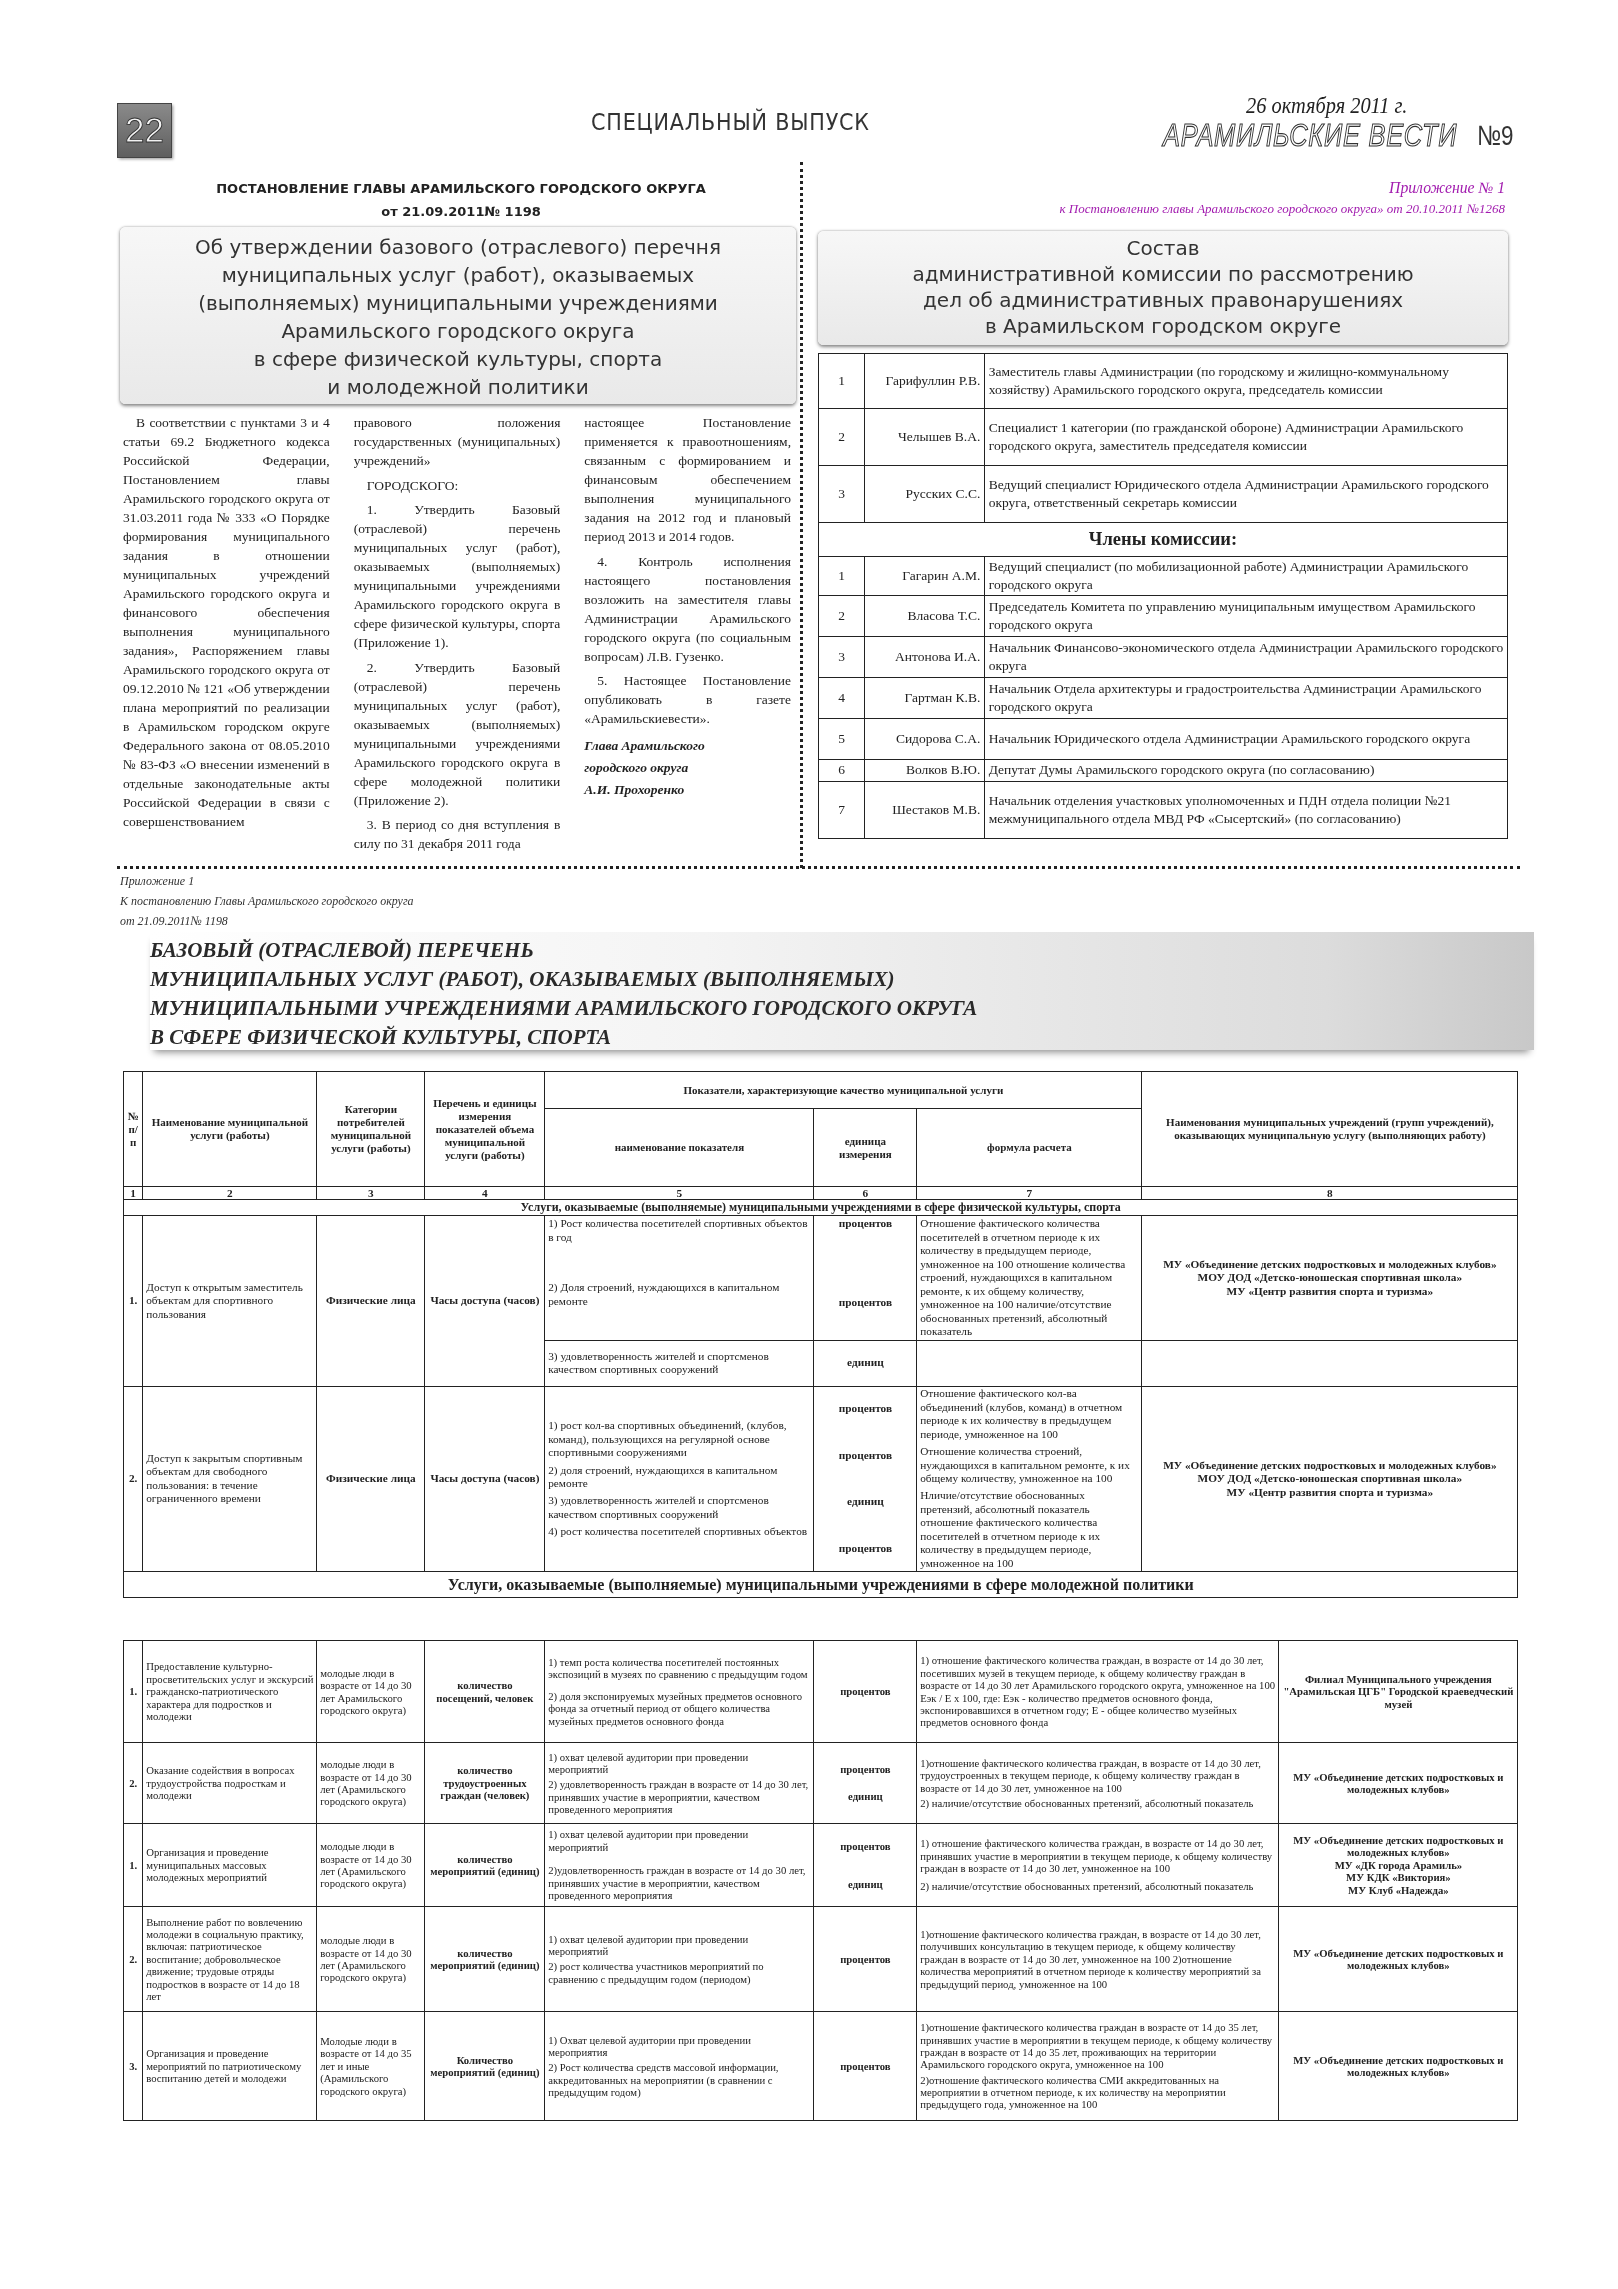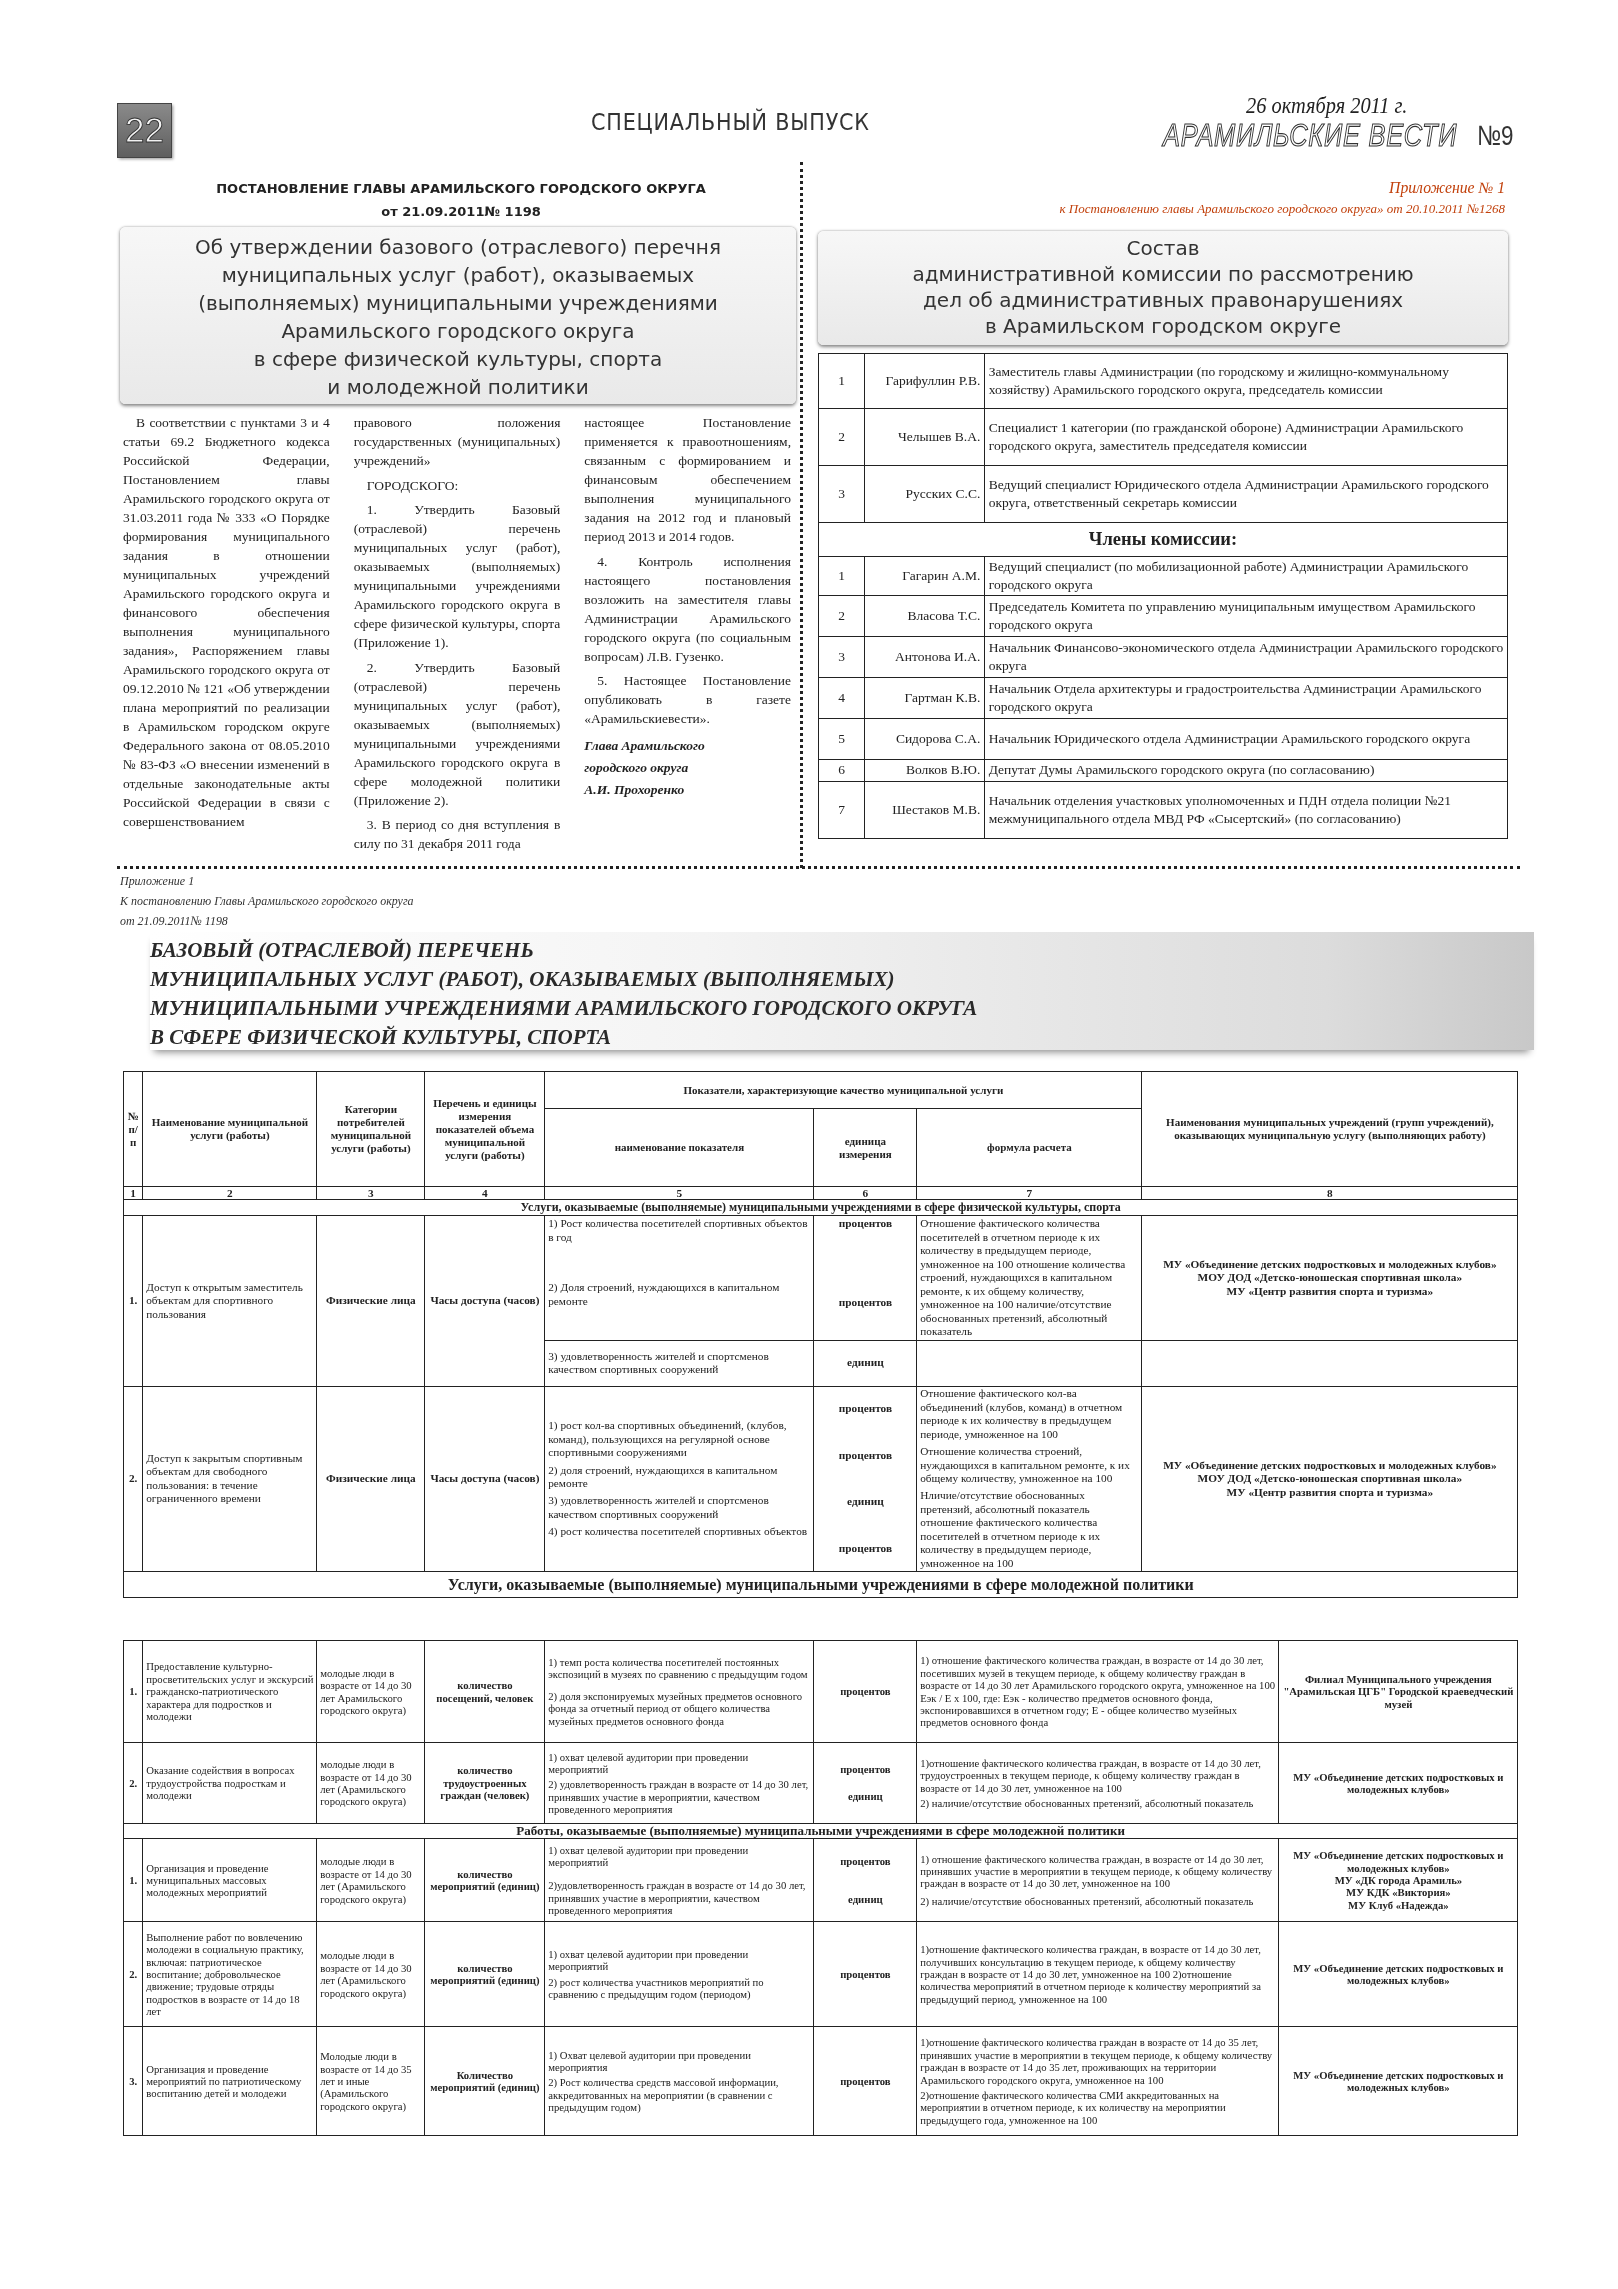--- a/index.html
+++ b/index.html
@@ -17,21 +17,21 @@
   
   .decree-head { left: 138px; top: 177px; width: 646px; text-align: center; font-family: "DejaVu Sans", sans-serif; font-weight: bold; font-size: 13px; line-height: 23px; color: #222; }
   .box { background: linear-gradient(#f7f7f7,#e9e9e9); border-radius: 5.5px; box-shadow: 0 1.8px 3.7px #888, 0 0 1.8px #bbb; text-align: center; font-family: "DejaVu Sans", sans-serif; color: #333; }
   .title-left { left: 120px; top: 227px; width: 676px; height: 177px; padding-top: 5.5px; font-size: 20px; line-height: 28px; }
   .title-right { left: 818px; top: 231px; width: 690px; height: 114px; padding-top: 3.7px; font-size: 20px; line-height: 26px; }
   .cols { left: 123px; top: 413px; width: 668px; display: flex; gap: 24px; }
   .col { flex: 1; font-size: 13.5px; line-height: 19px; text-align: justify; color: #222; }
   .col p { text-indent: 13px; margin-bottom: 5.5px; }
   .sign { text-align: left; font-style: italic; font-weight: bold; line-height: 22px; margin-top: 7.4px; }
   
-  .app-right { left: 831px; top: 177px; width: 674px; text-align: right; font-style: italic; color: #c2410c; }
+  .app-right { left: 831px; top: 177px; width: 674px; text-align: right; font-style: italic; color: #a21caf; }
   .app-right .a1 { font-size: 15.7px; line-height: 22px; }
   .app-right .a2 { font-size: 13px; line-height: 20px; }
   table { border-collapse: collapse; }
   .com { left: 818px; top: 353px; width: 690px; font-size: 13.5px; line-height: 18px; }
   .com td { border: 1.4px solid #222; padding: 0.9px 3.7px; vertical-align: middle; }
   .com td.n { width: 46px; text-align: center; }
   .com td.nm { width: 120px; text-align: right; }
   .com td.sec { text-align: center; font-weight: bold; font-size: 18.5px; padding: 7.4px 0; }
   
   .app-note { left: 120px; top: 871px; font-style: italic; font-size: 13px; line-height: 20px; color: #333; transform: scaleX(0.92); transform-origin: left; }
@@ -328,23 +328,20 @@
     </td>
     <td>
       <div>1)отношение фактического количества граждан, в возрасте от 14 до 30 лет, трудоустроенных в текущем периоде, к общему количеству граждан в возрасте от 14 до 30 лет, умноженное на 100</div>
       <div style="height:2.8px"></div>
       <div>2) наличие/отсутствие обоснованных претензий, абсолютный показатель</div>
     </td>
     <td class="c">
       <div>МУ «Объединение детских подростковых и молодежных клубов»</div>
     </td>
   </tr>
-  <tr>
-    <td colspan="8" class="sect" style="font-size:13px">Работы, оказываемые (выполняемые) муниципальными учреждениями в сфере молодежной политики</td>
-  </tr>
   <tr style="height:83px">
     <td class="c">1.</td>
     <td>Организация и проведение муниципальных массовых молодежных мероприятий</td>
     <td>молодые люди в возрасте от 14 до 30 лет (Арамильского городского округа)</td>
     <td class="c">количество мероприятий (единиц)</td>
     <td>
       <div>1) охват целевой аудитории при проведении мероприятий</div>
       <div style="height:11px"></div>
       <div>2)удовлетворенность граждан в возрасте от 14 до 30 лет, принявших участие в мероприятии, качеством проведенного мероприятия</div>
     </td>

